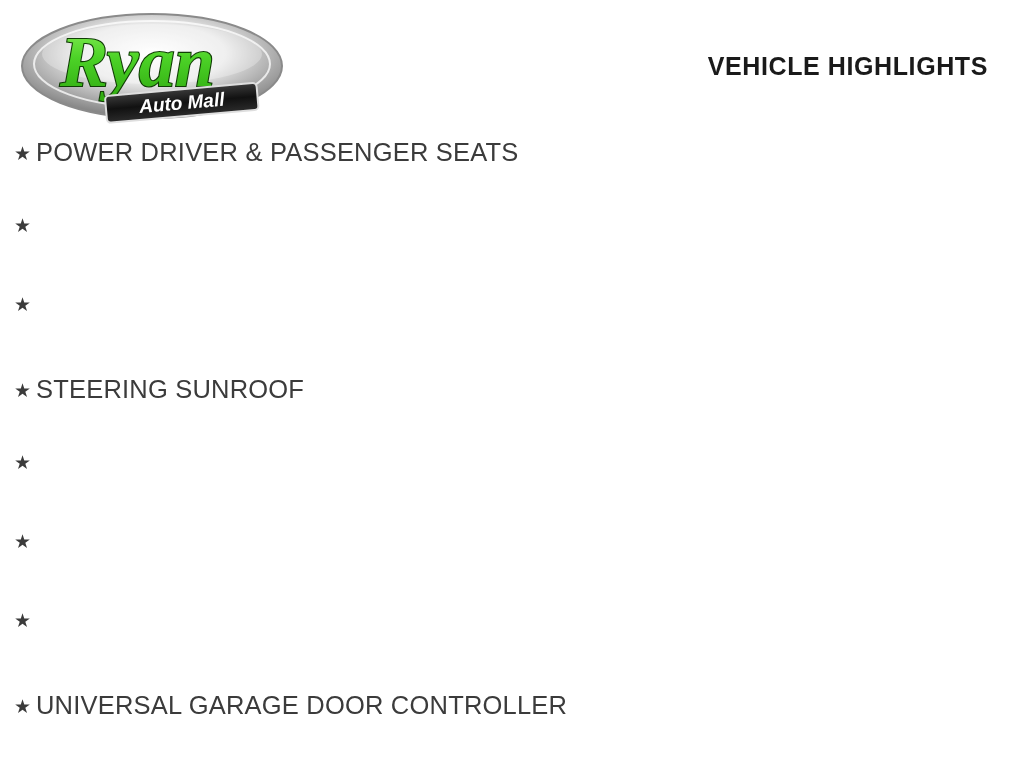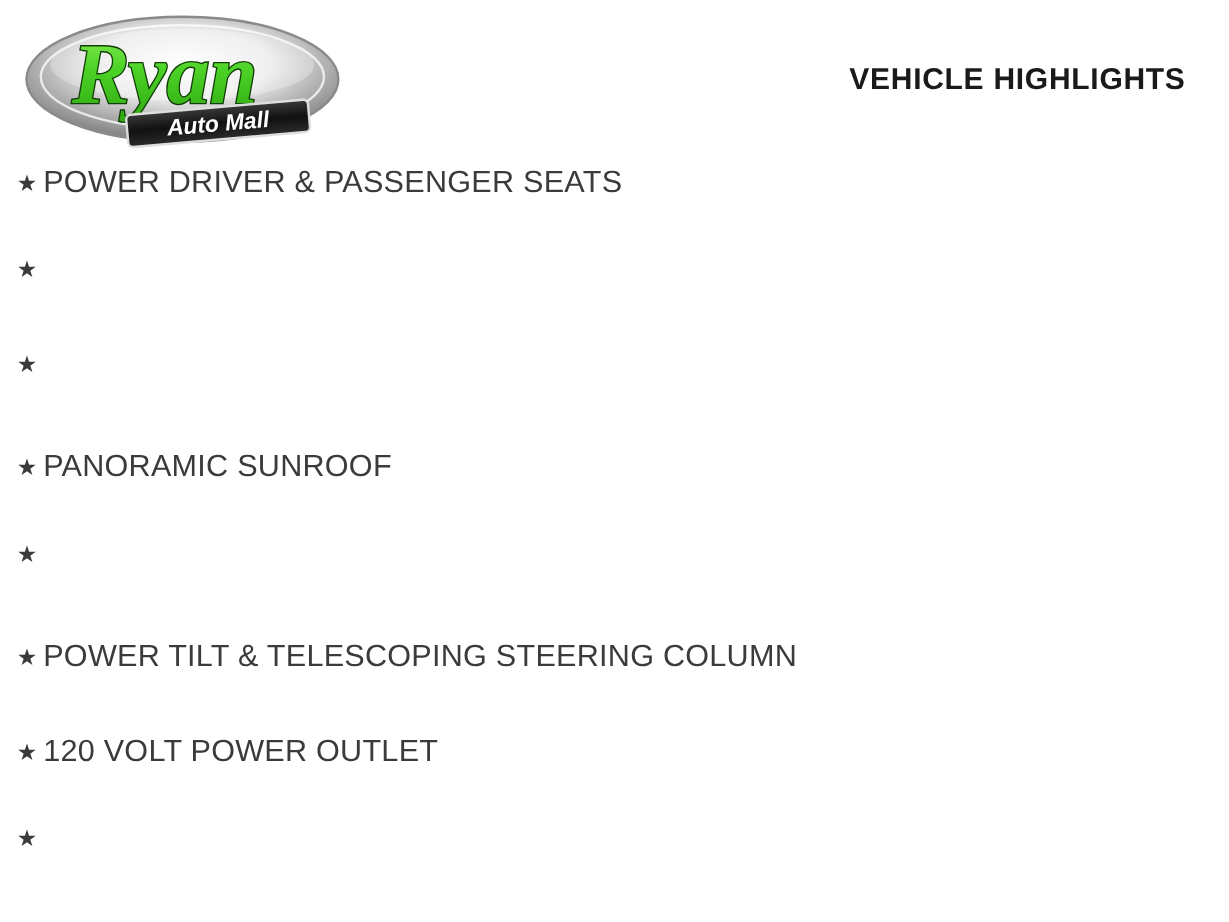--- a/index.html
+++ b/index.html
@@ -126,31 +126,30 @@
       <span class="highlight-label">POWER DRIVER &amp; PASSENGER SEATS</span>
     </li>
     <li class="highlight-item">
       <span class="star-icon">★</span>
     </li>
     <li class="highlight-item">
       <span class="star-icon">★</span>
     </li>
     <li class="highlight-item">
       <span class="star-icon">★</span>
-      <span class="highlight-label">PANORAMIC SUNROOF</span>
+      <span class="highlight-label">STEERING SUNROOF</span>
     </li>
     <li class="highlight-item">
       <span class="star-icon">★</span>
     </li>
     <li class="highlight-item">
       <span class="star-icon">★</span>
-      <span class="highlight-label">POWER TILT &amp; TELESCOPING STEERING COLUMN</span>
     </li>
     <li class="highlight-item">
       <span class="star-icon">★</span>
-      <span class="highlight-label">120 VOLT POWER OUTLET</span>
     </li>
     <li class="highlight-item">
       <span class="star-icon">★</span>
+      <span class="highlight-label">UNIVERSAL GARAGE DOOR CONTROLLER</span>
     </li>
   </ul>
 
 </div>
 
 </body></html>

